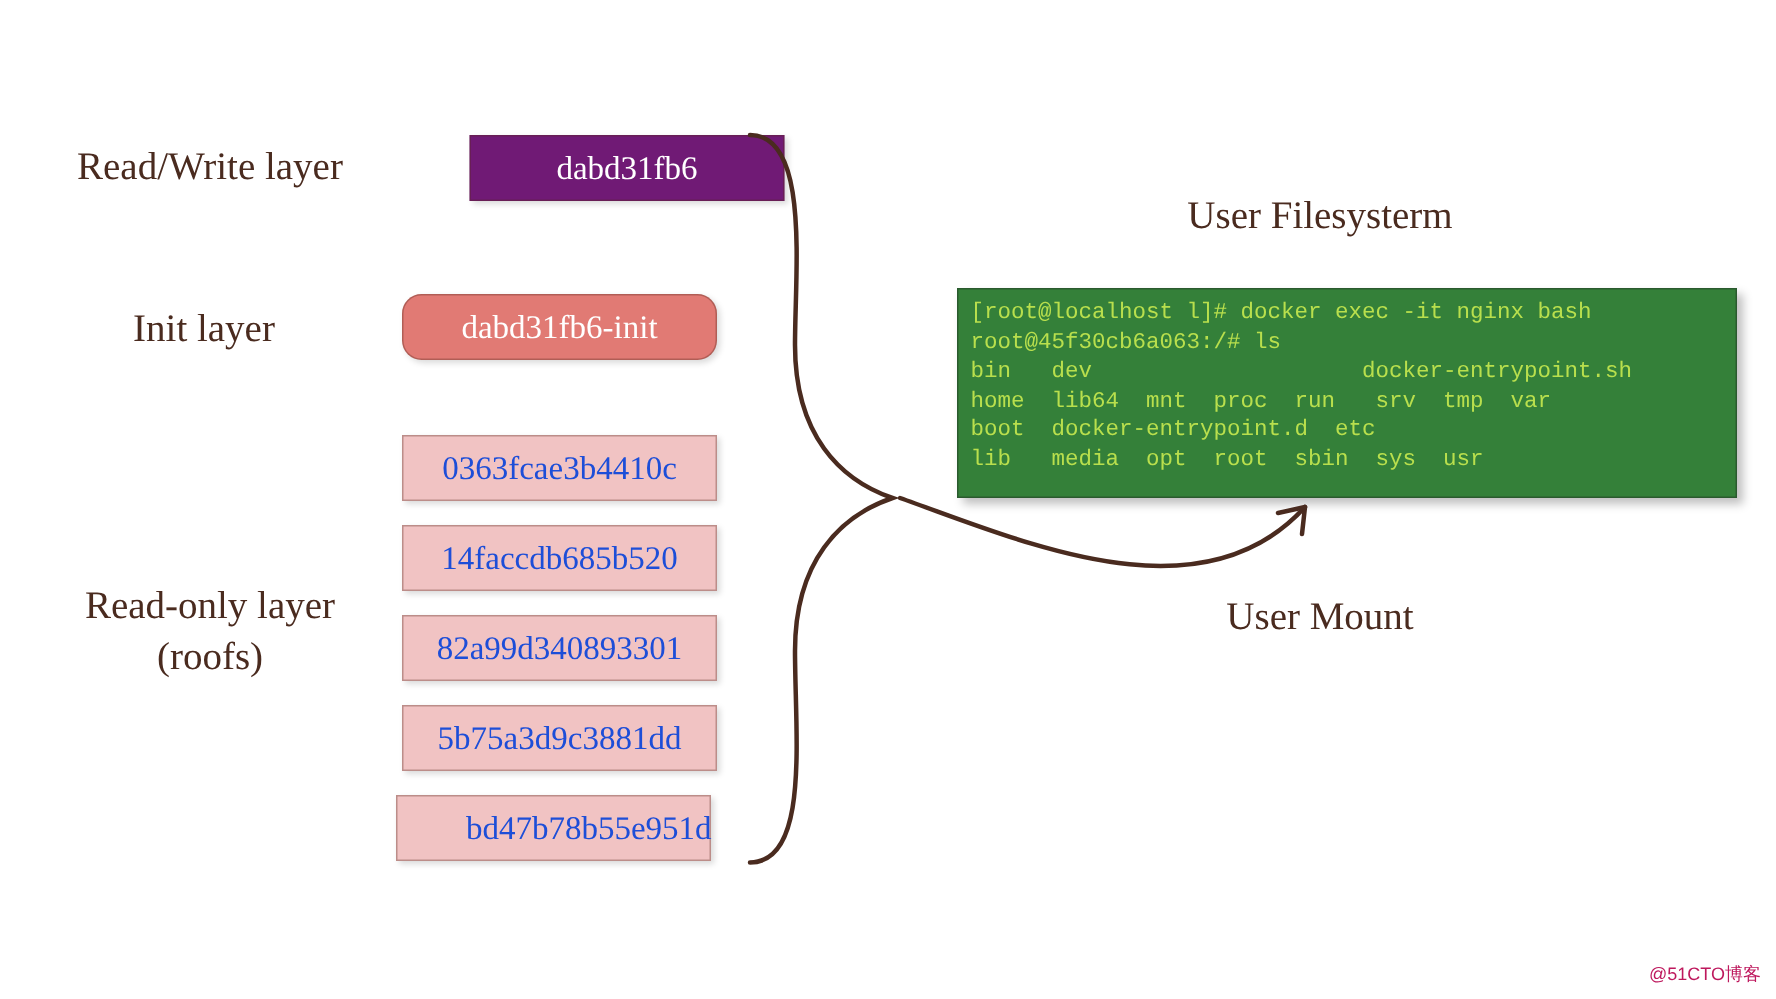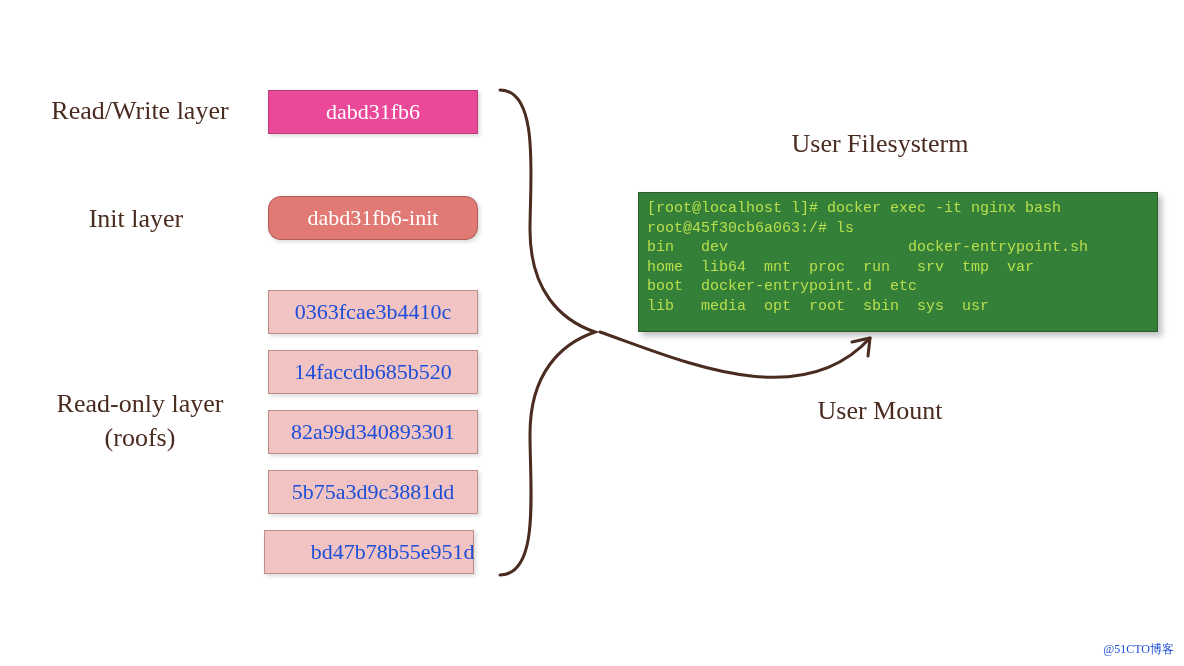--- a/index.html
+++ b/index.html
@@ -22,42 +22,42 @@
     position: absolute;
     width: 210px;
     height: 44px;
     border: 1px solid rgba(90,40,30,.35);
     display: flex;
     align-items: center;
     justify-content: center;
     font-size: 22px;
     box-shadow: 2px 2px 4px rgba(0,0,0,.15);
   }
-  .box-orange { background:#ec4899; color:#fff; }
+  .box-orange { background:#701a75; color:#fff;margin-left:45px; }
   .box-red    { background:#e17a74; color:#fff;border-radius:13px; }
   .box-pink   { background:#f1c3c3; color:#1d4ed8; }
   .terminal {
     position: absolute;
     left: 638px; top: 192px;
     width: 520px; height: 140px;
     background:#348039;
     color:#b9df4d;
     border:1px solid #2a5a2e;
     box-shadow: 4px 4px 6px rgba(0,0,0,.25);
     font-family: "Courier New", monospace;
     font-size: 15px;
     line-height: 1.3;
     padding: 6px 8px;
     white-space: pre;
     overflow: hidden;
   }
   .svg-layer { position:absolute; left:0; top:0; width:1184px; height:666px; pointer-events:none; }
   .watermark {
     position:absolute; right:10px; bottom:8px;
-    font-family: Liberation Serif, serif; font-size:12px; color:#1d4ed8;
+    font-family: Liberation Sans, sans-serif; font-size:12px; color:#be185d;
   }
 </style>
 </head>
 <body>
 
 <div class="label" style="left:30px; top:95px; width:220px;">Read/Write layer</div>
 
 <div class="label" style="left:26px; top:203px; width:220px;">Init layer</div>
 
 <div class="label" style="left:30px; top:388px; width:220px;">Read-only layer</div>

